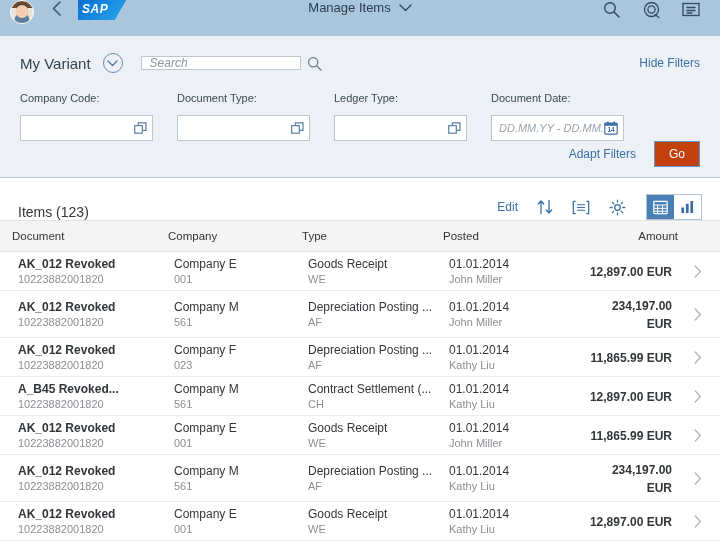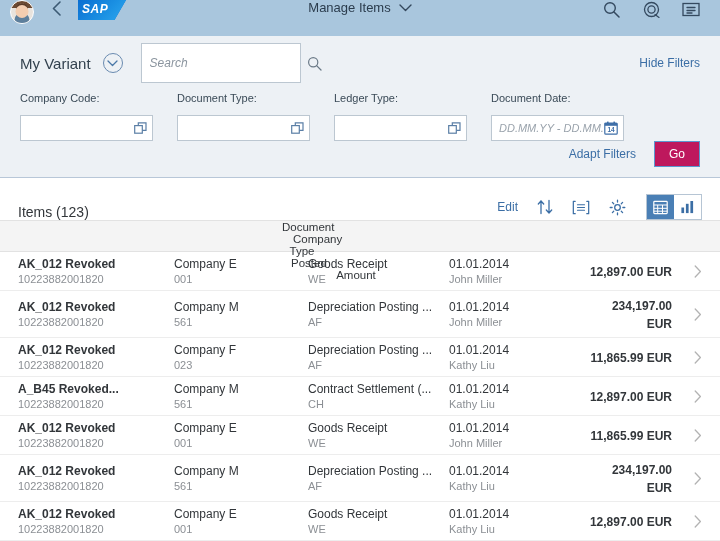--- a/index.html
+++ b/index.html
@@ -97,21 +97,21 @@
   }
   .variant-chevron {
     width: 20px; height: 20px; border-radius: 50%;
     border: 1px solid #6a8bb0;
     margin-left: 12px;
     display: flex; align-items: center; justify-content: center;
     cursor: pointer; background: transparent;
   }
   .search-box {
     margin-left: 18px;
-    width: 160px; height: 40px;
+    width: 160px; height: 14px;
     background: #ffffff; border: 1px solid #bcc7d1;
     display: flex; align-items: center;
     padding: 0 6px 0 8px;
   }
   .search-box input {
     border: none; outline: none; flex: 1;
     font-size: 12px; font-style: italic; color: #707b85;
     font-family: "Liberation Sans", sans-serif;
     background: transparent;
   }
@@ -136,21 +136,21 @@
     font-family: "Liberation Sans", sans-serif;
   }
   .fb-input input::placeholder { color: #9aa3ac; font-style: italic; }
   .fb-input .vh-icon { cursor: pointer; display: flex; flex-shrink: 0; }
   .fb-bottom {
     position: absolute; right: 20px; bottom: 10px;
     display: flex; align-items: center; gap: 18px;
   }
   .adapt-filters { font-size: 12px; color: #3b6ea5; cursor: pointer; }
   .go-btn {
-    background: #be185d; color: #ffffff;
+    background: #c2410c; color: #ffffff;
     border: 1px solid #5b97d0;
     font-size: 12px; padding: 5px 14px;
     cursor: pointer; font-family: "Liberation Sans", sans-serif;
   }
 
   
   .table-panel {
     background: #ffffff; margin: 0; padding: 0;
   }
   .table-toolbar {
@@ -177,21 +177,20 @@
     cursor: pointer; background: #ffffff;
   }
   .seg-btn.active { background: #4a7fb5; }
 
   .t-head {
     display: flex; align-items: center;
     height: 32px; padding: 0 12px;
     background: #f4f4f4;
     border-top: 1px solid #e2e2e2;
     border-bottom: 1px solid #e2e2e2;
-    flex-direction: column;
   }
   .t-head .th { font-size: 11.5px; color: #32363a; }
 
   .col-doc    { width: 156px; flex-shrink: 0; }
   .col-comp   { width: 134px; flex-shrink: 0; }
   .col-type   { width: 141px; flex-shrink: 0; }
   .col-posted { width: 138px; flex-shrink: 0; }
   .col-amount { flex: 1; text-align: right; padding-right: 8px; }
   .col-nav    { width: 22px; flex-shrink: 0; text-align: right; }
 

